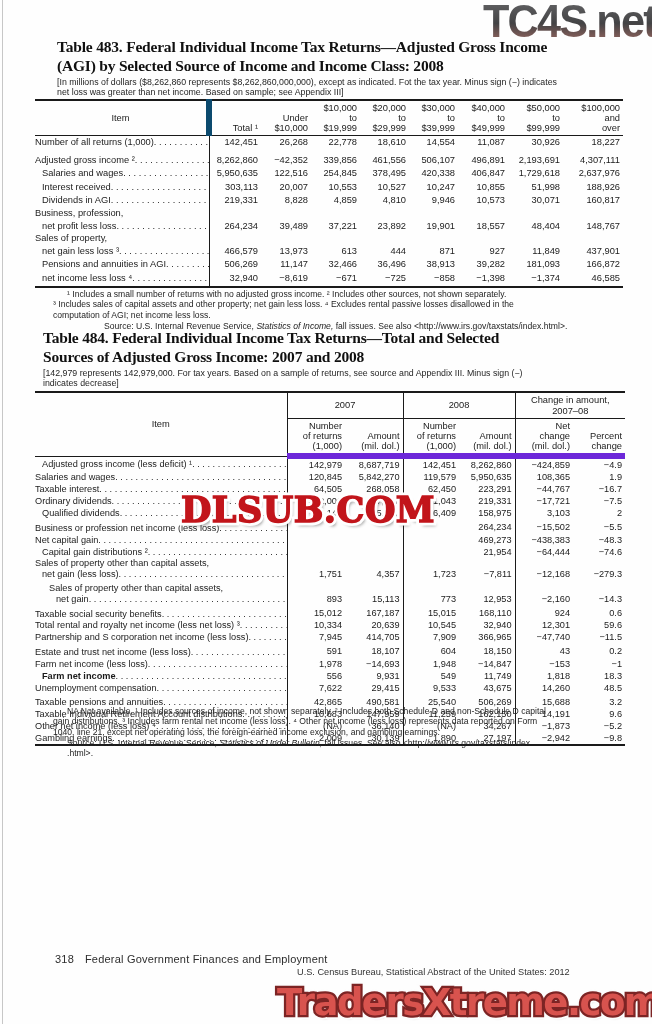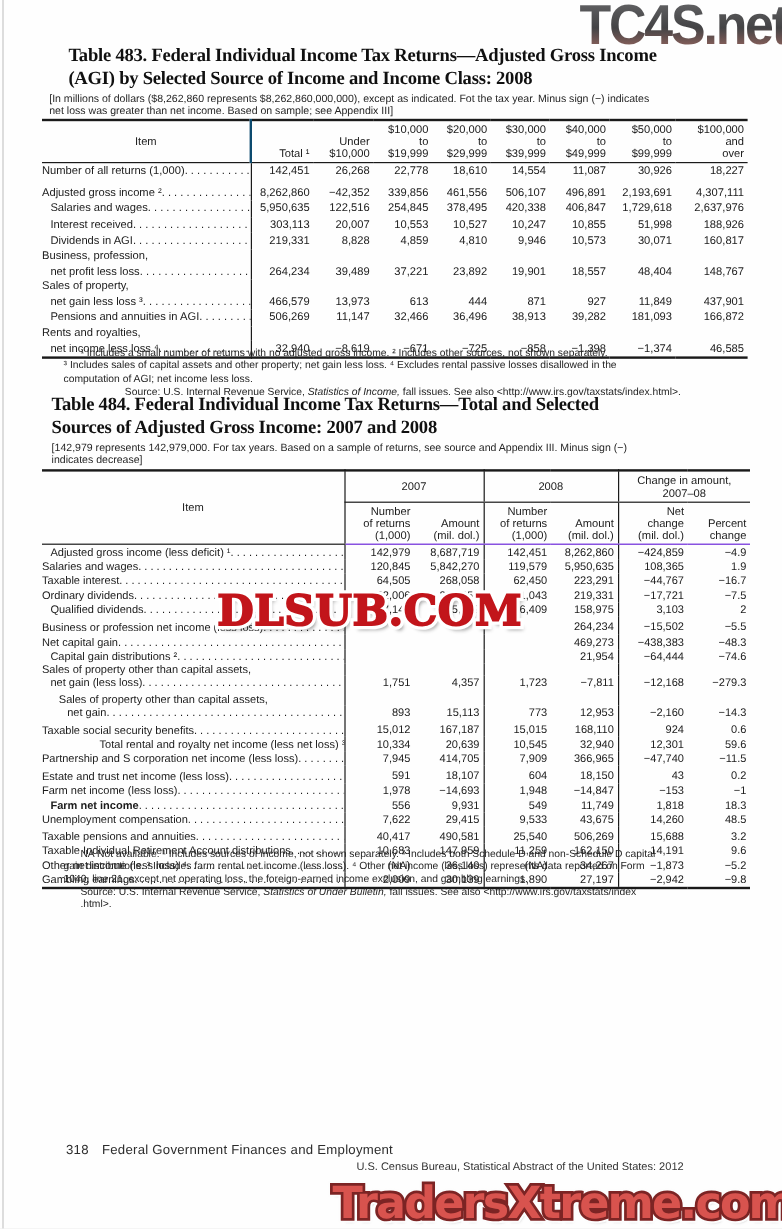--- a/index.html
+++ b/index.html
@@ -6,37 +6,37 @@
   #page{position:relative;width:652px;height:1024px;background:#fefefe;overflow:hidden;
         font-family:"Liberation Sans",sans-serif;color:#1b1b1b;}
   .scan-edge{position:absolute;left:2px;top:0;width:1px;height:100%;background:#c7c7c7;}
 
   
   .ttl{position:absolute;font-family:"Liberation Serif",serif;font-weight:bold;color:#101010;
        font-size:15.5px;line-height:18.5px;letter-spacing:-.2px;white-space:pre-line;margin:0;}
   .t483-title{left:57px;top:38px;width:560px;}
   .t484-title{left:43px;top:329px;width:560px;}
   .note{position:absolute;font-size:8.8px;line-height:10.4px;color:#252525;white-space:pre-line;margin:0;}
-  .t483-note{left:41px;top:77px;width:545px;}
+  .t483-note{left:57px;top:77px;width:545px;}
   .t484-note{left:43px;top:368px;width:545px;}
 
   
   table{border-collapse:collapse;table-layout:fixed;position:absolute;
         font-size:9.3px;color:#1b1b1b;}
   #t483{left:35px;top:99px;width:588px;border-top:2px solid #1a1a1a;border-bottom:2px solid #1a1a1a;}
   #t484{left:35px;top:391px;width:590px;border-top:2px solid #1a1a1a;border-bottom:2px solid #1a1a1a;}
   thead th{font-weight:normal;white-space:pre-line;line-height:10px;padding:2px 3px 2px 0;}
   .nh{vertical-align:bottom;text-align:right;}
   .item-h{vertical-align:middle;text-align:center;padding:0;}
   #t483 thead th{border-bottom:1px solid #1a1a1a;}
-  #t483 .c0{border-left:2px solid #0c4a6e;}
+  #t483 .c0{border-left:6px solid #0c4a6e;}
   #t483 tbody td:nth-child(2){border-left:1px solid #1a1a1a;}
   #t484 .grp{border-bottom:1px solid #1a1a1a;text-align:center;vertical-align:middle;line-height:10.5px;padding:2px 0;}
   #t484 .item-h{border-bottom:1px solid #1a1a1a;}
-  #t484 .sub-row th{border-bottom:1px solid #6d28d9;}
+  #t484 .sub-row th{border-bottom:6px solid #6d28d9;}
   #t484 .g0,#t484 .g1,#t484 .g2,#t484 .s0,#t484 .s2,#t484 .s4{border-left:1px solid #1a1a1a;}
   #t484 tbody td:nth-child(2),#t484 tbody td:nth-child(4),#t484 tbody td:nth-child(6){border-left:1px solid #1a1a1a;}
   tbody td{white-space:nowrap;overflow:hidden;}
   #t483 tbody td{line-height:11.6px;}
   #t484 tbody td{line-height:10.1px;font-size:9.2px;}
   #t483 tbody tr.gap td{padding-top:5px;}
   #t484 tbody tr.gap td{padding-top:3px;}
   td.num{text-align:right;padding-right:3px;}
   td.lblcell{padding:0;}
   .lblrow{display:flex;align-items:baseline;overflow:hidden;}
@@ -290,35 +290,20 @@
           <td class="num">32,466</td>
           <td class="num">36,496</td>
           <td class="num">38,913</td>
           <td class="num">39,282</td>
           <td class="num">181,093</td>
           <td class="num">166,872</td>
         </tr>
         <tr>
           <td class="lblcell">
             <div class="lblrow">
-              <span class="lbl" style="padding-left: 0px;">Rents and royalties,</span>
-            </div>
-          </td>
-          <td class="num"></td>
-          <td class="num"></td>
-          <td class="num"></td>
-          <td class="num"></td>
-          <td class="num"></td>
-          <td class="num"></td>
-          <td class="num"></td>
-          <td class="num"></td>
-        </tr>
-        <tr>
-          <td class="lblcell">
-            <div class="lblrow">
               <span class="lbl" style="padding-left: 7px;">net income less loss ⁴</span>
               <span class="dots"></span>
             </div>
           </td>
           <td class="num">32,940</td>
           <td class="num">−8,619</td>
           <td class="num">−671</td>
           <td class="num">−725</td>
           <td class="num">−858</td>
           <td class="num">−1,398</td>
@@ -551,21 +536,21 @@
           <td class="num">15,012</td>
           <td class="num">167,187</td>
           <td class="num">15,015</td>
           <td class="num">168,110</td>
           <td class="num">924</td>
           <td class="num">0.6</td>
         </tr>
         <tr>
           <td class="lblcell">
             <div class="lblrow">
-              <span class="lbl" style="padding-left: 0px; margin-left: 48px;">Total rental and royalty net income (less net loss) ³</span>
+              <span class="lbl" style="padding-left: 0px;">Total rental and royalty net income (less net loss) ³</span>
               <span class="dots"></span>
             </div>
           </td>
           <td class="num">10,334</td>
           <td class="num">20,639</td>
           <td class="num">10,545</td>
           <td class="num">32,940</td>
           <td class="num">12,301</td>
           <td class="num">59.6</td>
         </tr>
@@ -639,21 +624,21 @@
           <td class="num">14,260</td>
           <td class="num">48.5</td>
         </tr>
         <tr class="gap">
           <td class="lblcell">
             <div class="lblrow">
               <span class="lbl" style="padding-left: 0px;">Taxable pensions and annuities</span>
               <span class="dots"></span>
             </div>
           </td>
-          <td class="num">40,417</td>
+          <td class="num">42,865</td>
           <td class="num">490,581</td>
           <td class="num">25,540</td>
           <td class="num">506,269</td>
           <td class="num">15,688</td>
           <td class="num">3.2</td>
         </tr>
         <tr>
           <td class="lblcell">
             <div class="lblrow">
               <span class="lbl" style="padding-left: 0px;">Taxable Individual Retirement Account distributions</span>

